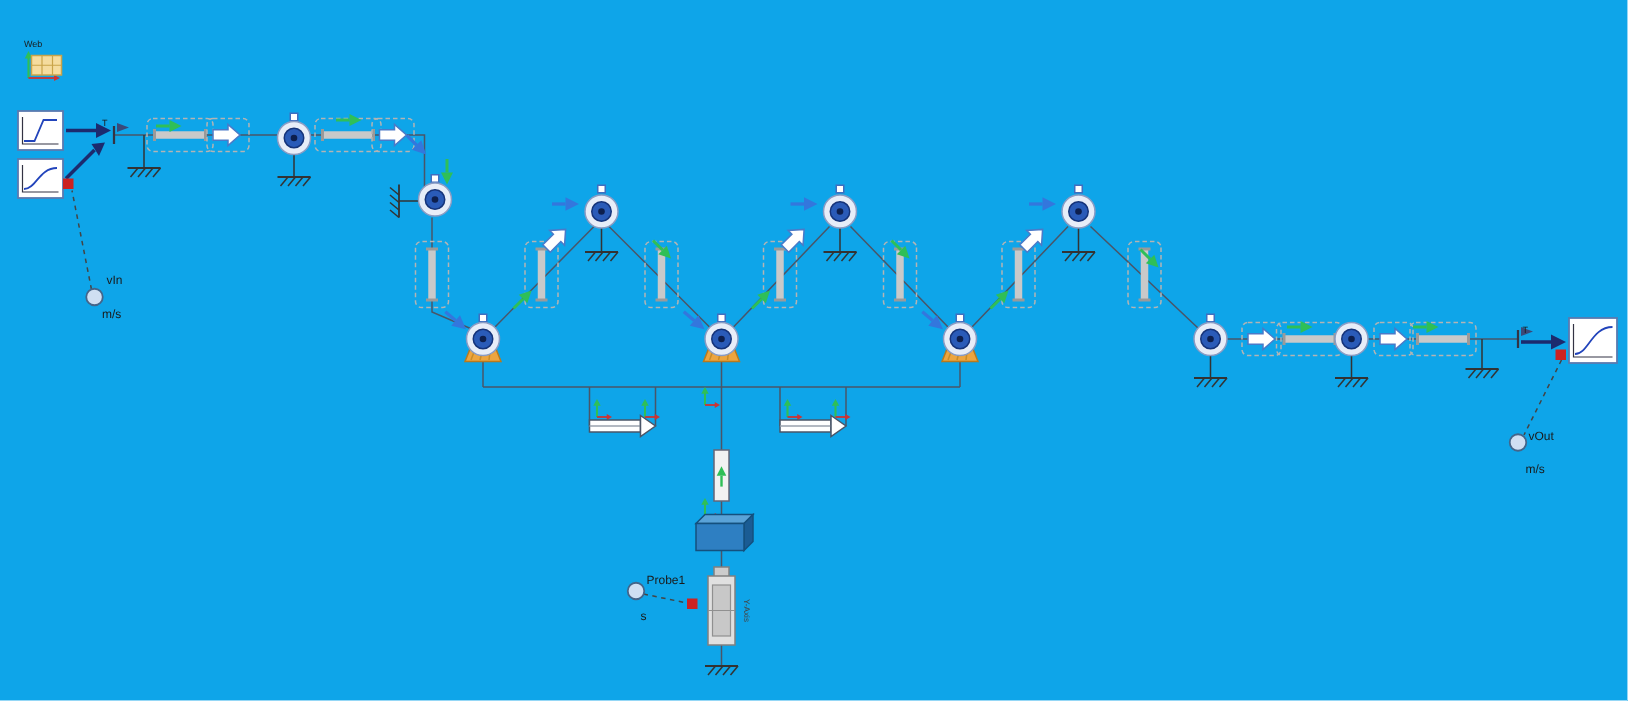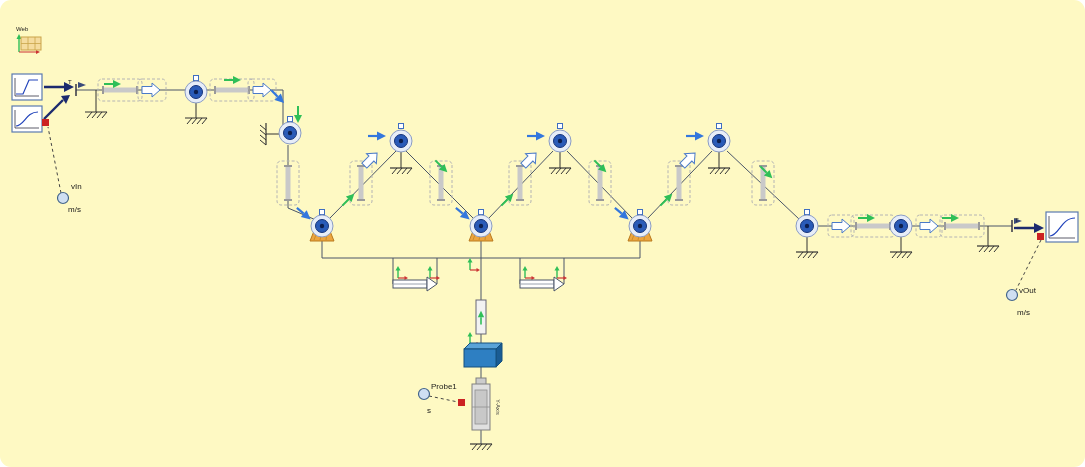--- a/index.html
+++ b/index.html
@@ -1,22 +1,21 @@
 <!DOCTYPE html>
 <html><head>
 <meta charset="utf-8">
 <style>
   html, body { margin: 0; padding: 0; background: #ffffff; }
   .canvas {
     position: relative;
     width: 1085px; height: 467px;
-    background: #fef9c3;
+    background: #0ea5e9;
     font-family: "Liberation Sans", "DejaVu Sans", sans-serif;
     overflow: hidden;
-    border-radius: 11px;
   }
   svg text {
     font-family: "Liberation Sans", "DejaVu Sans", sans-serif;
     fill: #1a1a1a;
   }
   .lbl   { font-size: 8px; }
   .lbl-s { font-size: 6px; }
   .lbl-v { font-size: 5.5px; fill: #444; }
 </style>
 </head>

